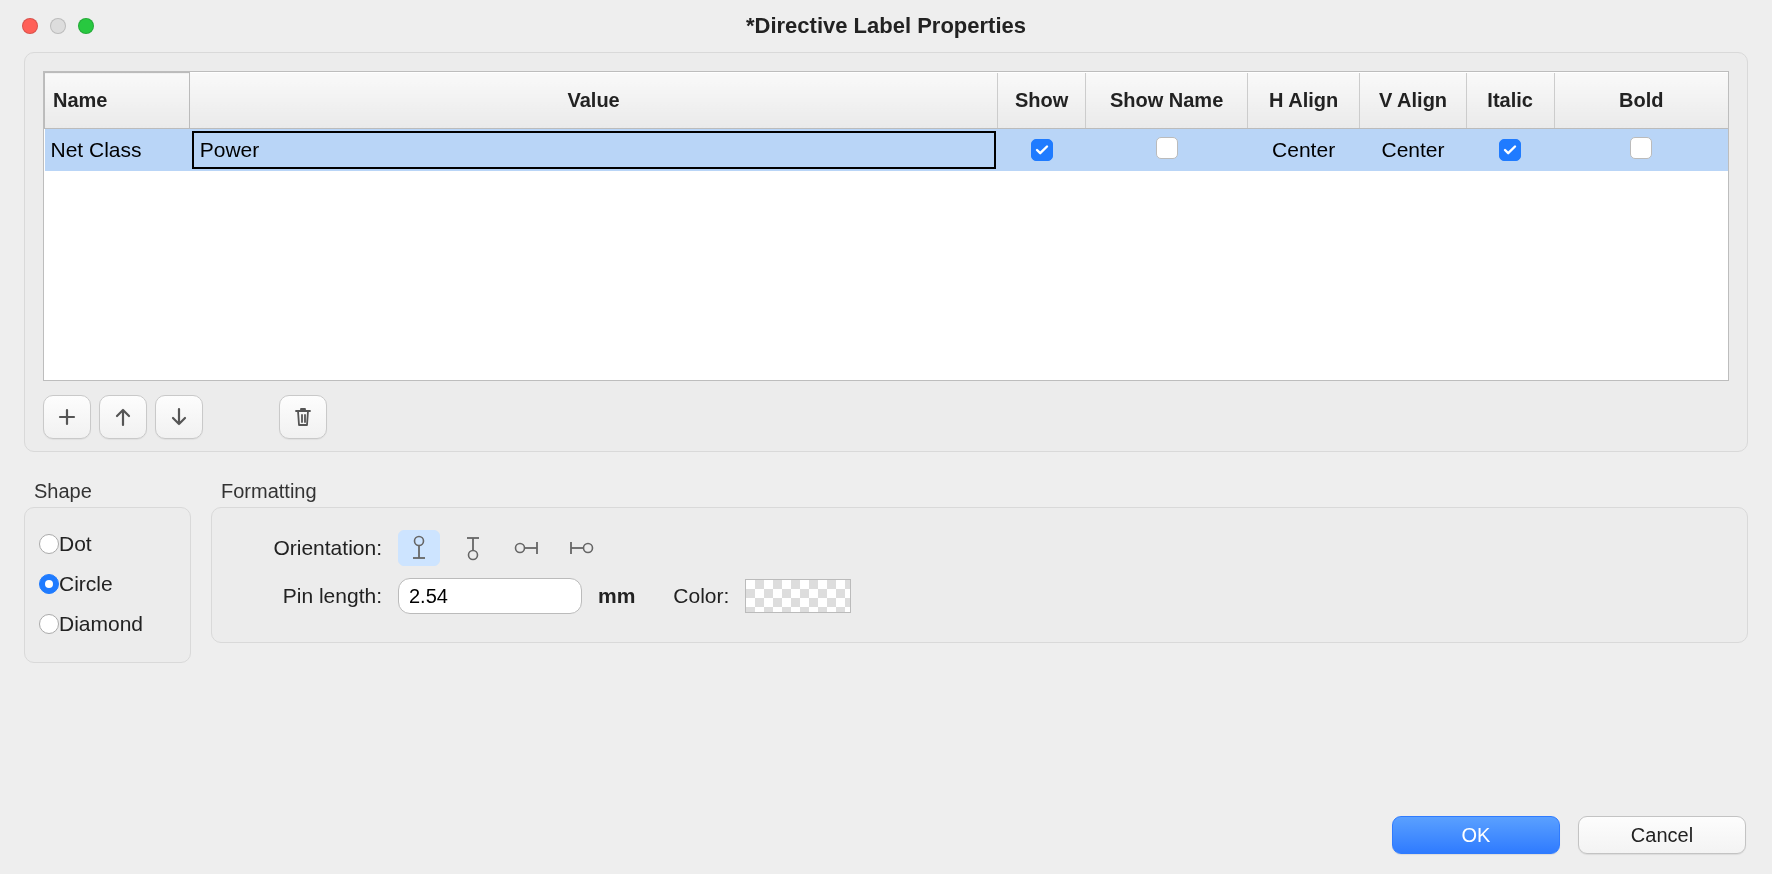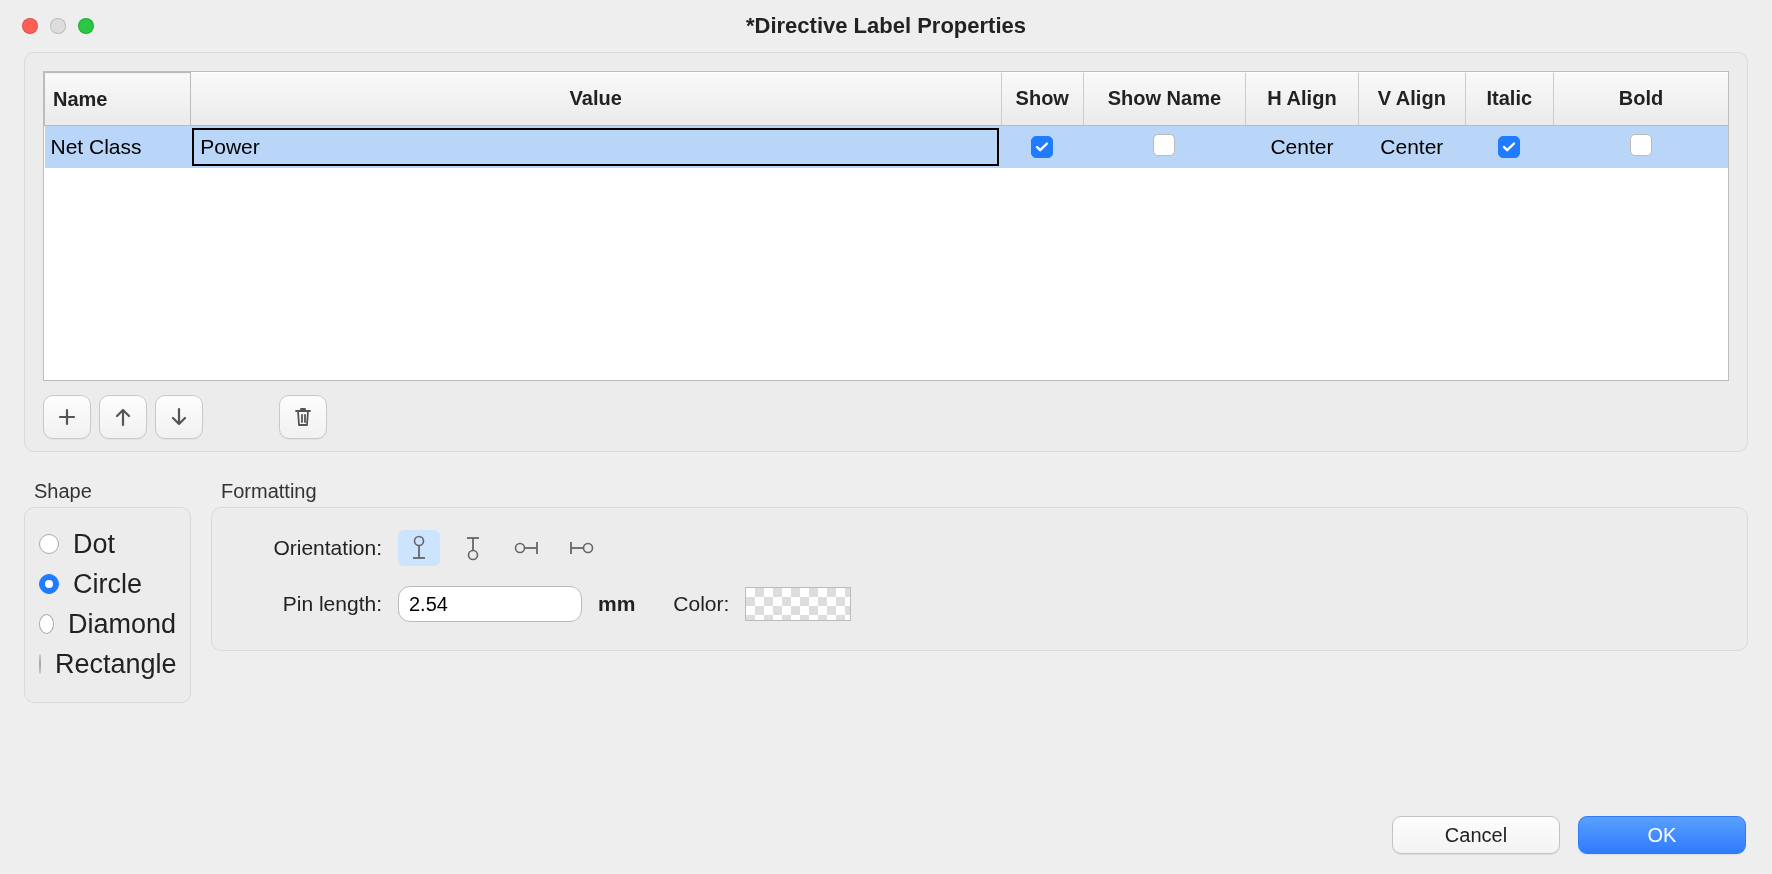--- a/index.html
+++ b/index.html
@@ -14,21 +14,21 @@
 .titlebar .title { margin: 0 auto; font-size: 22px; font-weight: 600; color: #222; }
 
 .content { padding: 0 24px 22px; }
 
 .group-label { font-size: 20px; color: #333; margin: 20px 0 4px 10px; }
 .panel { background: #ececec; border: 1px solid #d9d9d9; border-radius: 10px; }
 
 .fields-panel { padding: 18px 18px 12px; }
 .table-wrap { background: #fff; border: 1px solid #bdbdbd; border-radius: 0; height: 310px; overflow: hidden; }
 table { border-collapse: collapse; width: 100%; }
-th { background: linear-gradient(#f9f9f9,#eaeaea); font-size: 20px; font-weight: 600; color: #222; border-bottom: 1px solid #bbb; height: 53px; text-align: center; padding:8px; }
+th { background: linear-gradient(#f9f9f9,#eaeaea); font-size: 20px; font-weight: 600; color: #222; border-bottom: 1px solid #bbb; height: 40px; text-align: center; padding:16px; }
 th.name-col { border-right: 1px solid #bbb; border-left:1px solid #bbb; border-top:1px solid #bbb; width: 142px; text-align: left; padding-left: 8px; }
 th.sep { border-right: 1px solid #ccc; }
 .value-col { width: 790px; text-align: center; }
 .show-col { width: 80px; }
 .showname-col { width: 158px; }
 .halign-col { width: 110px; }
 .valign-col { width: 104px; }
 .italic-col { width: 86px; }
 .bold-col { width: 170px; }
 
@@ -46,26 +46,26 @@
 .table-buttons { display: flex; gap: 8px; margin-top: 14px; }
 .icon-btn { width: 48px; height: 44px; border-radius: 10px; border: 1px solid #c9c9c9; background: linear-gradient(#fdfdfd,#f1f1f1); display: flex; align-items: center; justify-content: center; box-shadow: 0 1px 1px rgba(0,0,0,0.05); cursor:pointer; }
 .icon-btn svg { stroke: #555; }
 .table-buttons .spacer { width: 60px; }
 
 .lower { display: flex; gap: 20px; margin-top: 8px; align-items:flex-start;}
 .shape-col { width: 167px; }
 .formatting-col { flex: 1; }
 
 .shape-panel { padding: 16px 14px 18px; }
-.radio-row { display: flex; align-items: center; gap: 14px; height: 40px; font-size: 27px; color: #222; cursor:pointer; }
+.radio-row { display: flex; align-items: center; gap: 0; height: 40px; font-size: 21px; color: #222; cursor:pointer; }
 .radio { width: 20px; height: 20px; border-radius: 50%; border: 1.5px solid #aaa; background: #fff; display: inline-flex; align-items: center; justify-content: center; }
 .radio.sel { border-color: #1f7bff; background: #1f7bff; }
 .radio.sel::after { content:''; width: 8px; height: 8px; border-radius: 50%; background: #fff; }
 
-.formatting-panel { padding: 22px 20px 28px; display: flex; flex-direction: column; gap: 20px; }
+.formatting-panel { padding: 22px 20px 28px; display: flex; flex-direction: column; gap: 12px; }
 .form-row { display: flex; align-items: center; gap: 16px; font-size: 21px; }
 .form-row label { min-width: 150px; color: #222; text-align: right; }
 .orient-group { display: flex; gap: 12px; }
 .orient-btn { width: 42px; height: 36px; display: flex; align-items: center; justify-content: center; border-radius: 6px; cursor:pointer; }
 .orient-btn.active { background: #cde4ff; border: 1px solid #cde4ff; }
 .text-input { width: 184px; height: 36px; border: 1px solid #bbb; border-radius: 12px; font-size: 20px; padding: 2px 10px; background:#fff; }
 .unit { font-size: 21px; color: #222; font-weight: bold; }
 .color-swatch { width: 106px; height: 34px; border: 1px solid #bbb; background: repeating-conic-gradient(#ddd 0 25%, #fff 0 50%) 0 0/18px 18px; cursor:pointer; }
 
 .footer { position: absolute; right: 26px; bottom: 20px; display: flex; gap: 18px; }
@@ -157,24 +157,20 @@
             <span>Dot</span>
           </div>
           <div class="radio-row">
             <span class="radio sel"></span>
             <span>Circle</span>
           </div>
           <div class="radio-row">
             <span class="radio "></span>
             <span>Diamond</span>
           </div>
-          <div class="radio-row">
-            <span class="radio "></span>
-            <span>Rectangle</span>
-          </div>
         </div>
     </div>
     <div class="formatting-col">
       <div class="group-label" style="margin-left:10px">Formatting</div>
       <div class="panel formatting-panel">
         <div class="form-row">
           <label>Orientation:</label>
           <div class="orient-group" id="orient-group">
               <div class="orient-btn active">
                 <svg width="28" height="28" viewBox="0 0 28 28">
@@ -213,15 +209,15 @@
           <label style="min-width:auto;margin-left:22px">Color:</label>
           <div class="color-swatch"></div>
         </div>
       </div>
     </div>
   </div>
 
 </div>
 
 <div class="footer">
+  <div class="btn primary">OK</div>
   <div class="btn">Cancel</div>
-  <div class="btn primary">OK</div>
 </div>
 
 </body></html>

